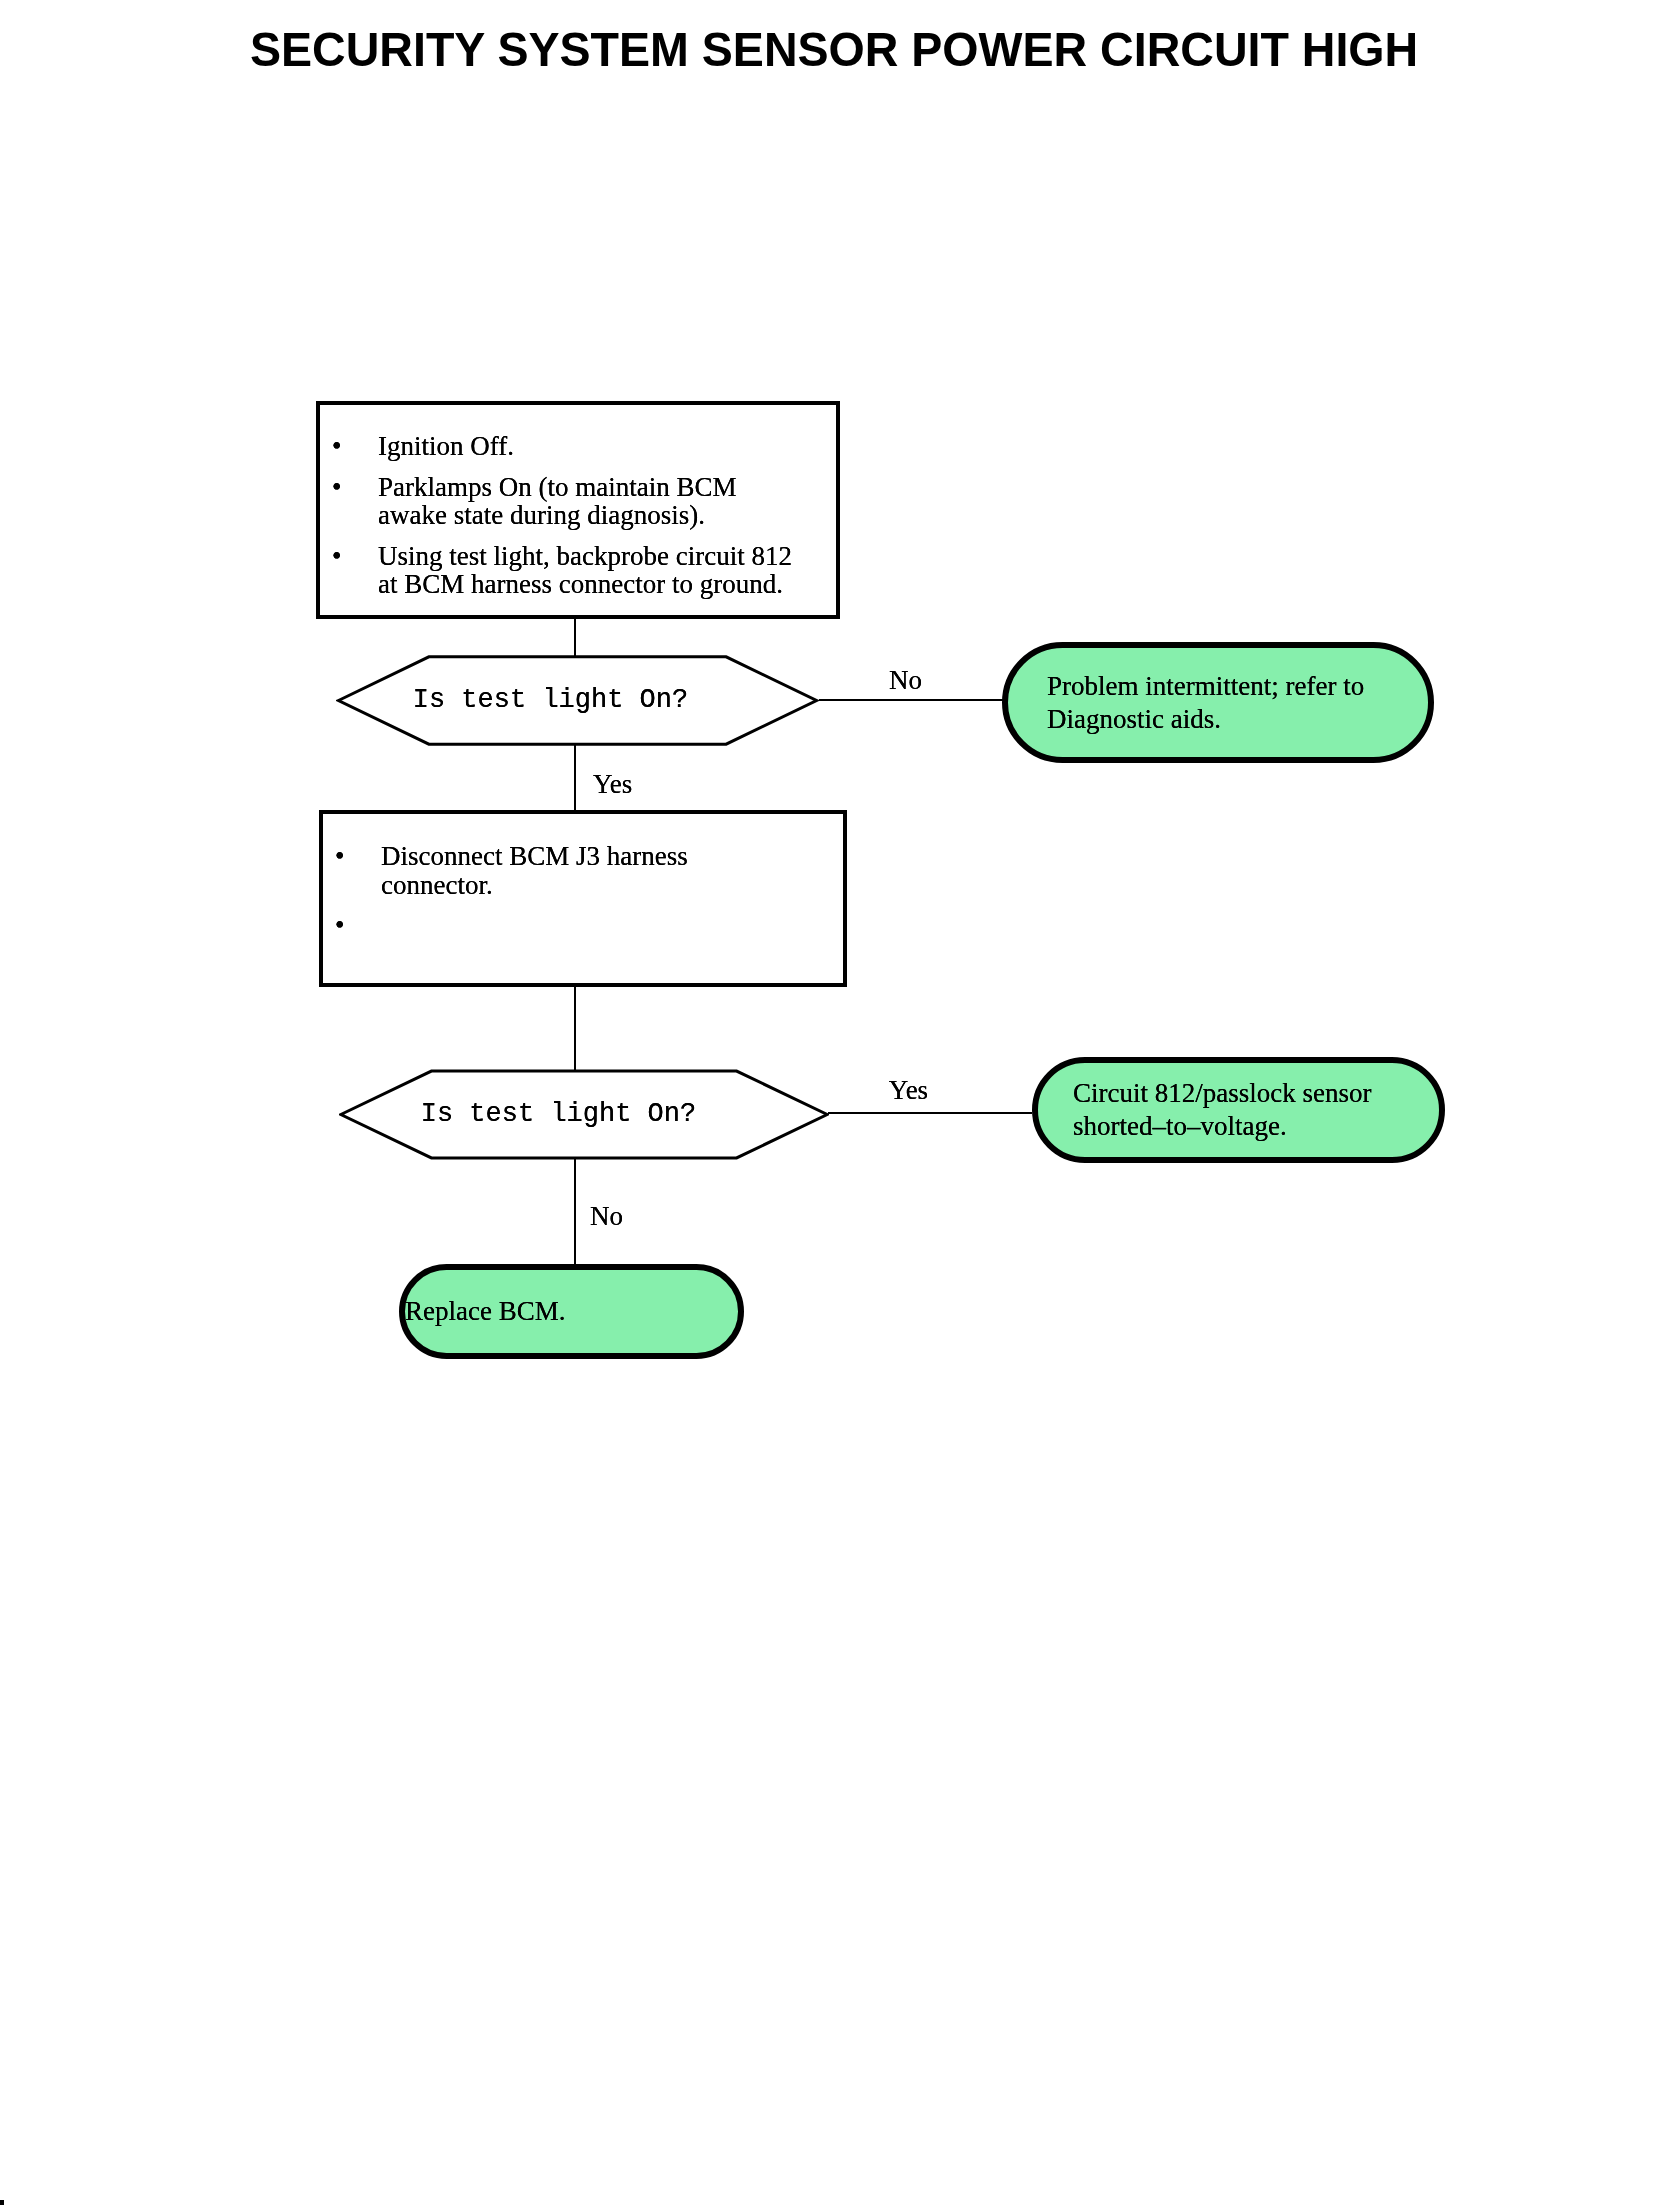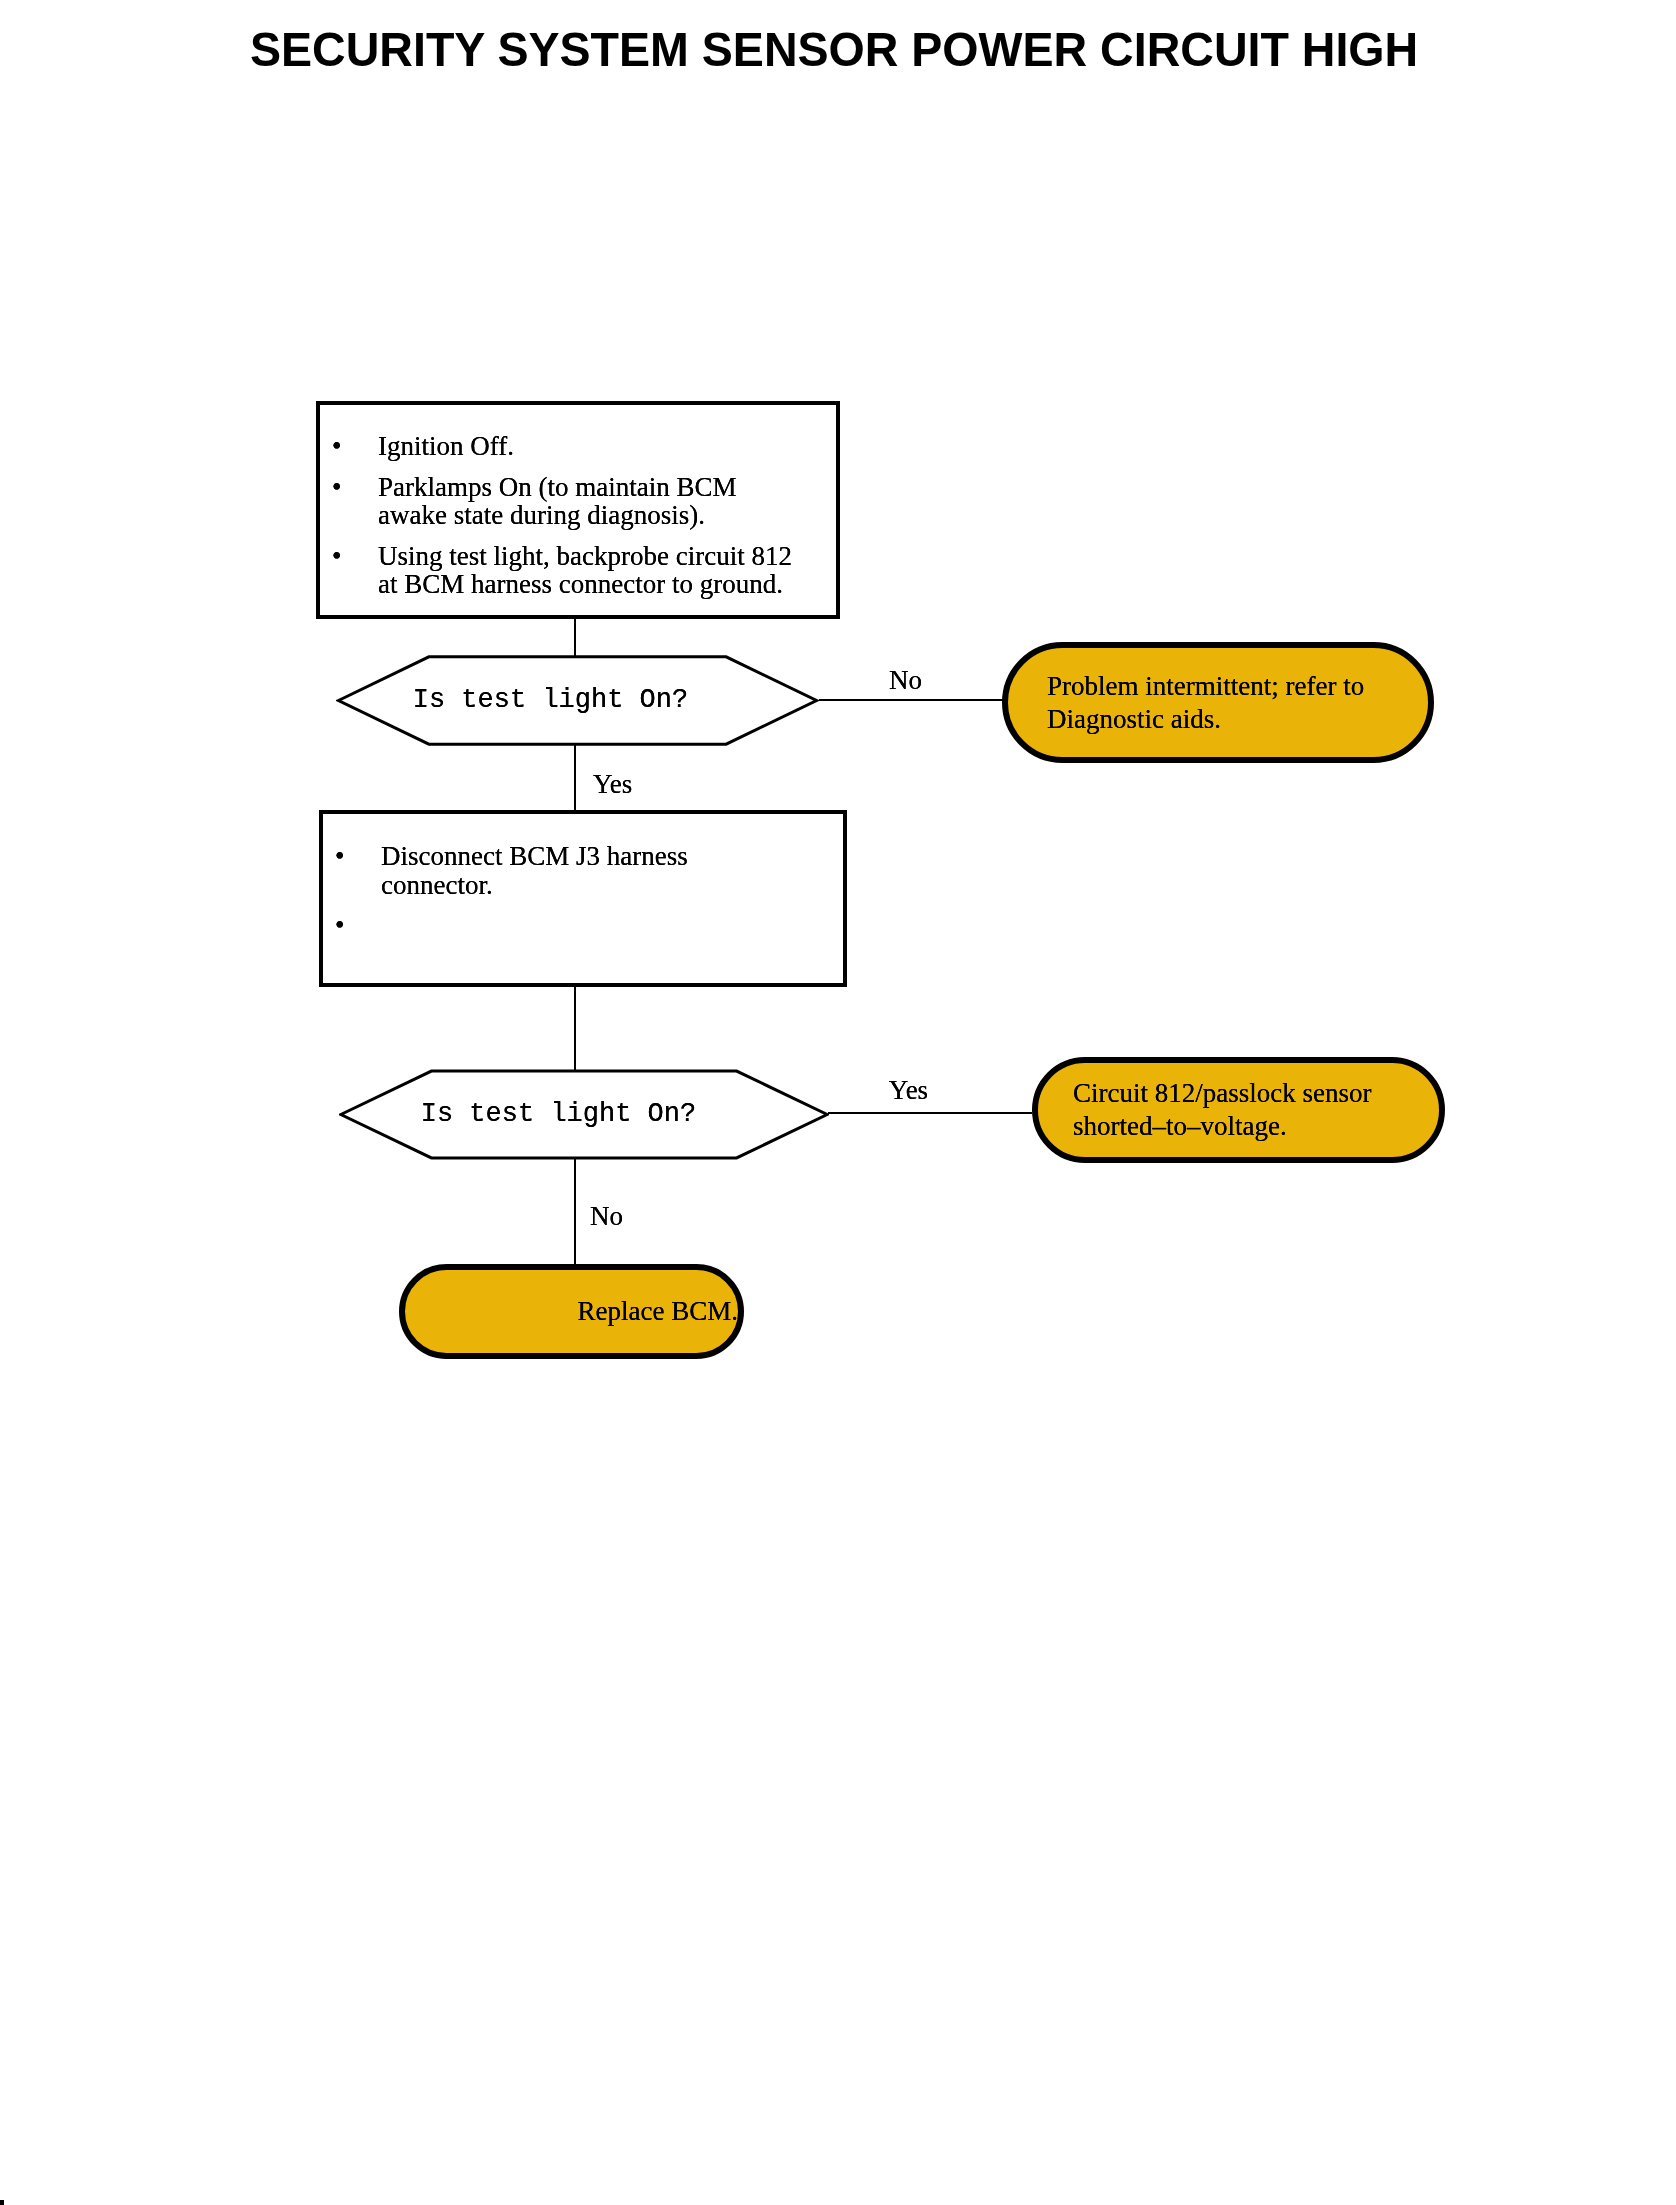--- a/index.html
+++ b/index.html
@@ -54,28 +54,28 @@
     position: absolute;
     text-align: center;
     white-space: nowrap;
     line-height: 28.6px;
     font-family: Liberation Mono, monospace;
   }
   .stadium {
     position: absolute;
     border: 6.7px solid #000000;
     border-radius: 607px;
-    background: #eab308;
+    background: #86efac;
     box-sizing: border-box;
     display: flex;
     flex-direction: column;
     justify-content: center;
   }
   .stadium .line { line-height: 33px; }
-  .stadium.centered { align-items: flex-end; }
+  .stadium.centered { align-items: flex-start; }
   .connector { position: absolute; background: #000000; }
   .branch-label { position: absolute; white-space: nowrap; line-height: 28.6px; }
   .speck { position: absolute; background: #000000; }
 </style>
 </head>
 <body>
 
 <div id="page">
 
   <div id="title">SECURITY SYSTEM SENSOR POWER CIRCUIT HIGH</div>

